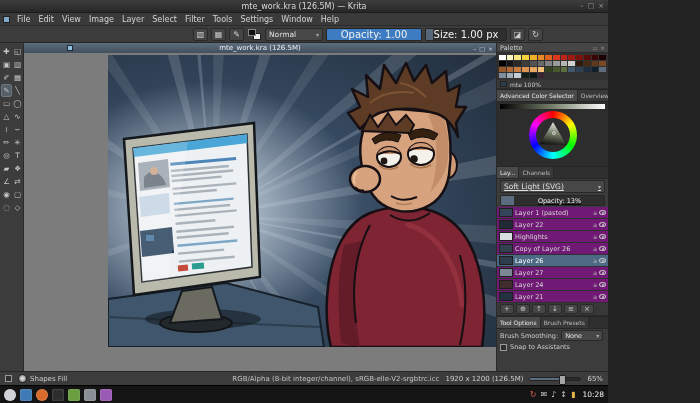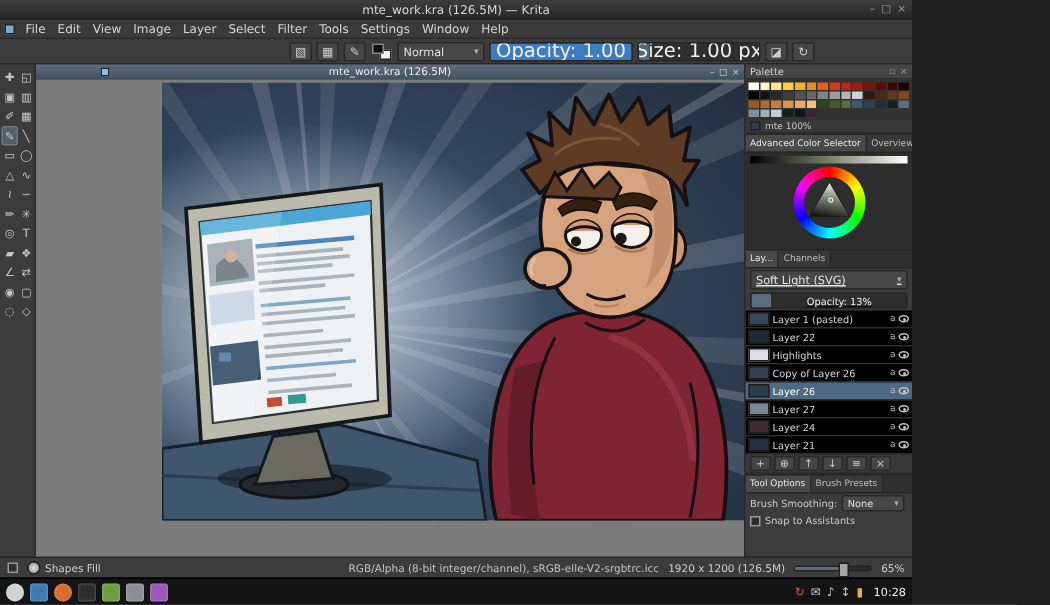--- a/index.html
+++ b/index.html
@@ -25,21 +25,21 @@
   .fgbg { position:relative; width:15px; height:13px; }
   .fgbg .bg { position:absolute; right:1px; bottom:1px; width:8px; height:7px; background:#f0f0f0; border:1px solid #222; }
   .fgbg .fg { position:absolute; left:1px; top:1px; width:8px; height:7px; background:#101010; border:1px solid #888; }
   .combo { height:13px; background:#474747; border:1px solid #282828; border-radius:2px; color:#e2e2e2;
            font-size:7.5px; display:flex; align-items:center; justify-content:space-between; padding:0 3px; gap:3px; white-space:nowrap; }
   .combo .caret { font-size:6px; color:#aaa; }
   .combo.blend { width:58px; }
   .kslider { position:relative; height:13px; background:#2e2e2e; border:1px solid #262626; border-radius:2px;
              overflow:hidden; display:flex; align-items:center; justify-content:center; }
   .kslider .fill { position:absolute; left:0; top:0; bottom:0; background:#3e7cc1; }
-  .kslider .slider-text { position:relative; z-index:1; color:#f0f0f0; font-size:13px; white-space:nowrap; }
+  .kslider .slider-text { position:relative; z-index:1; color:#f0f0f0; font-size:10px; white-space:nowrap; }
   .kslider.op { width:96px; } .kslider.sz { width:82px; }
   .kslider.sz .fill { background:#55687a; }
 
   
   .main { flex:1; display:flex; min-height:0; }
 
   
   .toolbox { width:24px; background:#3c3c3c; border-right:1px solid #2a2a2a; display:grid;
              grid-template-columns:11px 11px; align-content:start; gap:0; padding:2px 1px; }
   .tool { height:13px; display:flex; align-items:center; justify-content:center; }
@@ -82,21 +82,21 @@
   .row { display:flex; align-items:center; gap:3px; padding:1px 3px; }
   .row .lbl { color:#cbcbcb; font-size:6.5px; white-space:nowrap; }
   .grow { flex:1;text-decoration:underline; }
   .combo.small { width:42px; height:11px; font-size:6.5px; }
   .kslider.layer-op { height:11px; }
   .kslider.layer-op .fill { background:#5a6c7d; }
   .kslider.layer-op .slider-text { font-size:6.5px;margin-left:14px; }
 
   .layer-list { background:#363636; }
   .layer-row { display:flex; align-items:center; gap:2px; height:12px; padding:0 2px;
-               font-size:6.5px; color:#d6d6d6; border-bottom:1px solid #303030; background:#000000; }
+               font-size:6.5px; color:#d6d6d6; border-bottom:1px solid #303030; background:#701a75; }
   .layer-row.selected { background:#4d6a85; color:#fff; }
   .thumb { width:14px; height:9px; border:1px solid #1e1e1e; flex:none; }
   .layer-name { white-space:nowrap; overflow:hidden; }
   .layer-meta { margin-left:auto; display:flex; align-items:center; gap:2px; }
   .alpha-badge { font-size:6px; color:#bdbdbd; }
   .eye { width:7px; height:5px; border:1px solid #c4c4c4; border-radius:50%; position:relative; flex:none; }
   .eye::after { content:""; position:absolute; left:50%; top:50%; width:2px; height:2px; margin:-1px 0 0 -1px;
                 border-radius:50%; background:#c4c4c4; }
   .layer-buttons { display:flex; gap:2px; padding:1px 3px; background:#383838; border-bottom:1px solid #2a2a2a; }
   .lbtn { width:14px; height:10px; background:#464646; border:1px solid #292929; border-radius:2px;

